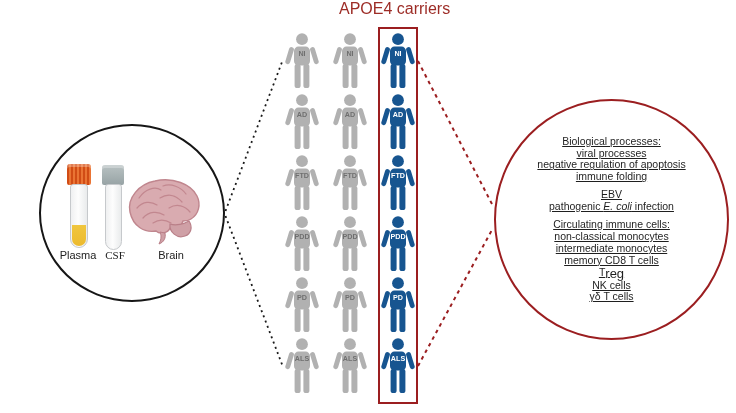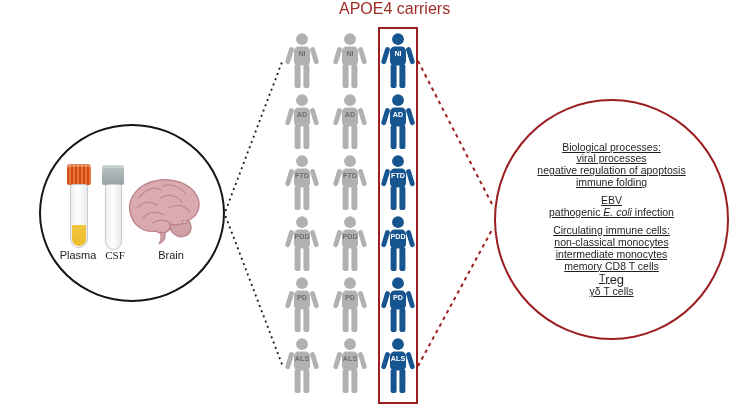--- a/index.html
+++ b/index.html
@@ -289,18 +289,19 @@
         <div class="section">
           <div>EBV</div>
           <div><span>pathogenic </span><span class="it">E. coli</span><span> infection</span></div>
         </div>
         <div class="section">
           <div>Circulating immune cells:</div>
           <div>non-classical monocytes</div>
           <div>intermediate monocytes</div>
           <div>memory CD8 T cells</div>
           <div><span>T</span><span class="sub">reg</span></div>
+          <div>NK cells</div>
           <div>γδ T cells</div>
         </div>
       </div>
   </div>
 
 </div>
 
 </body></html>

